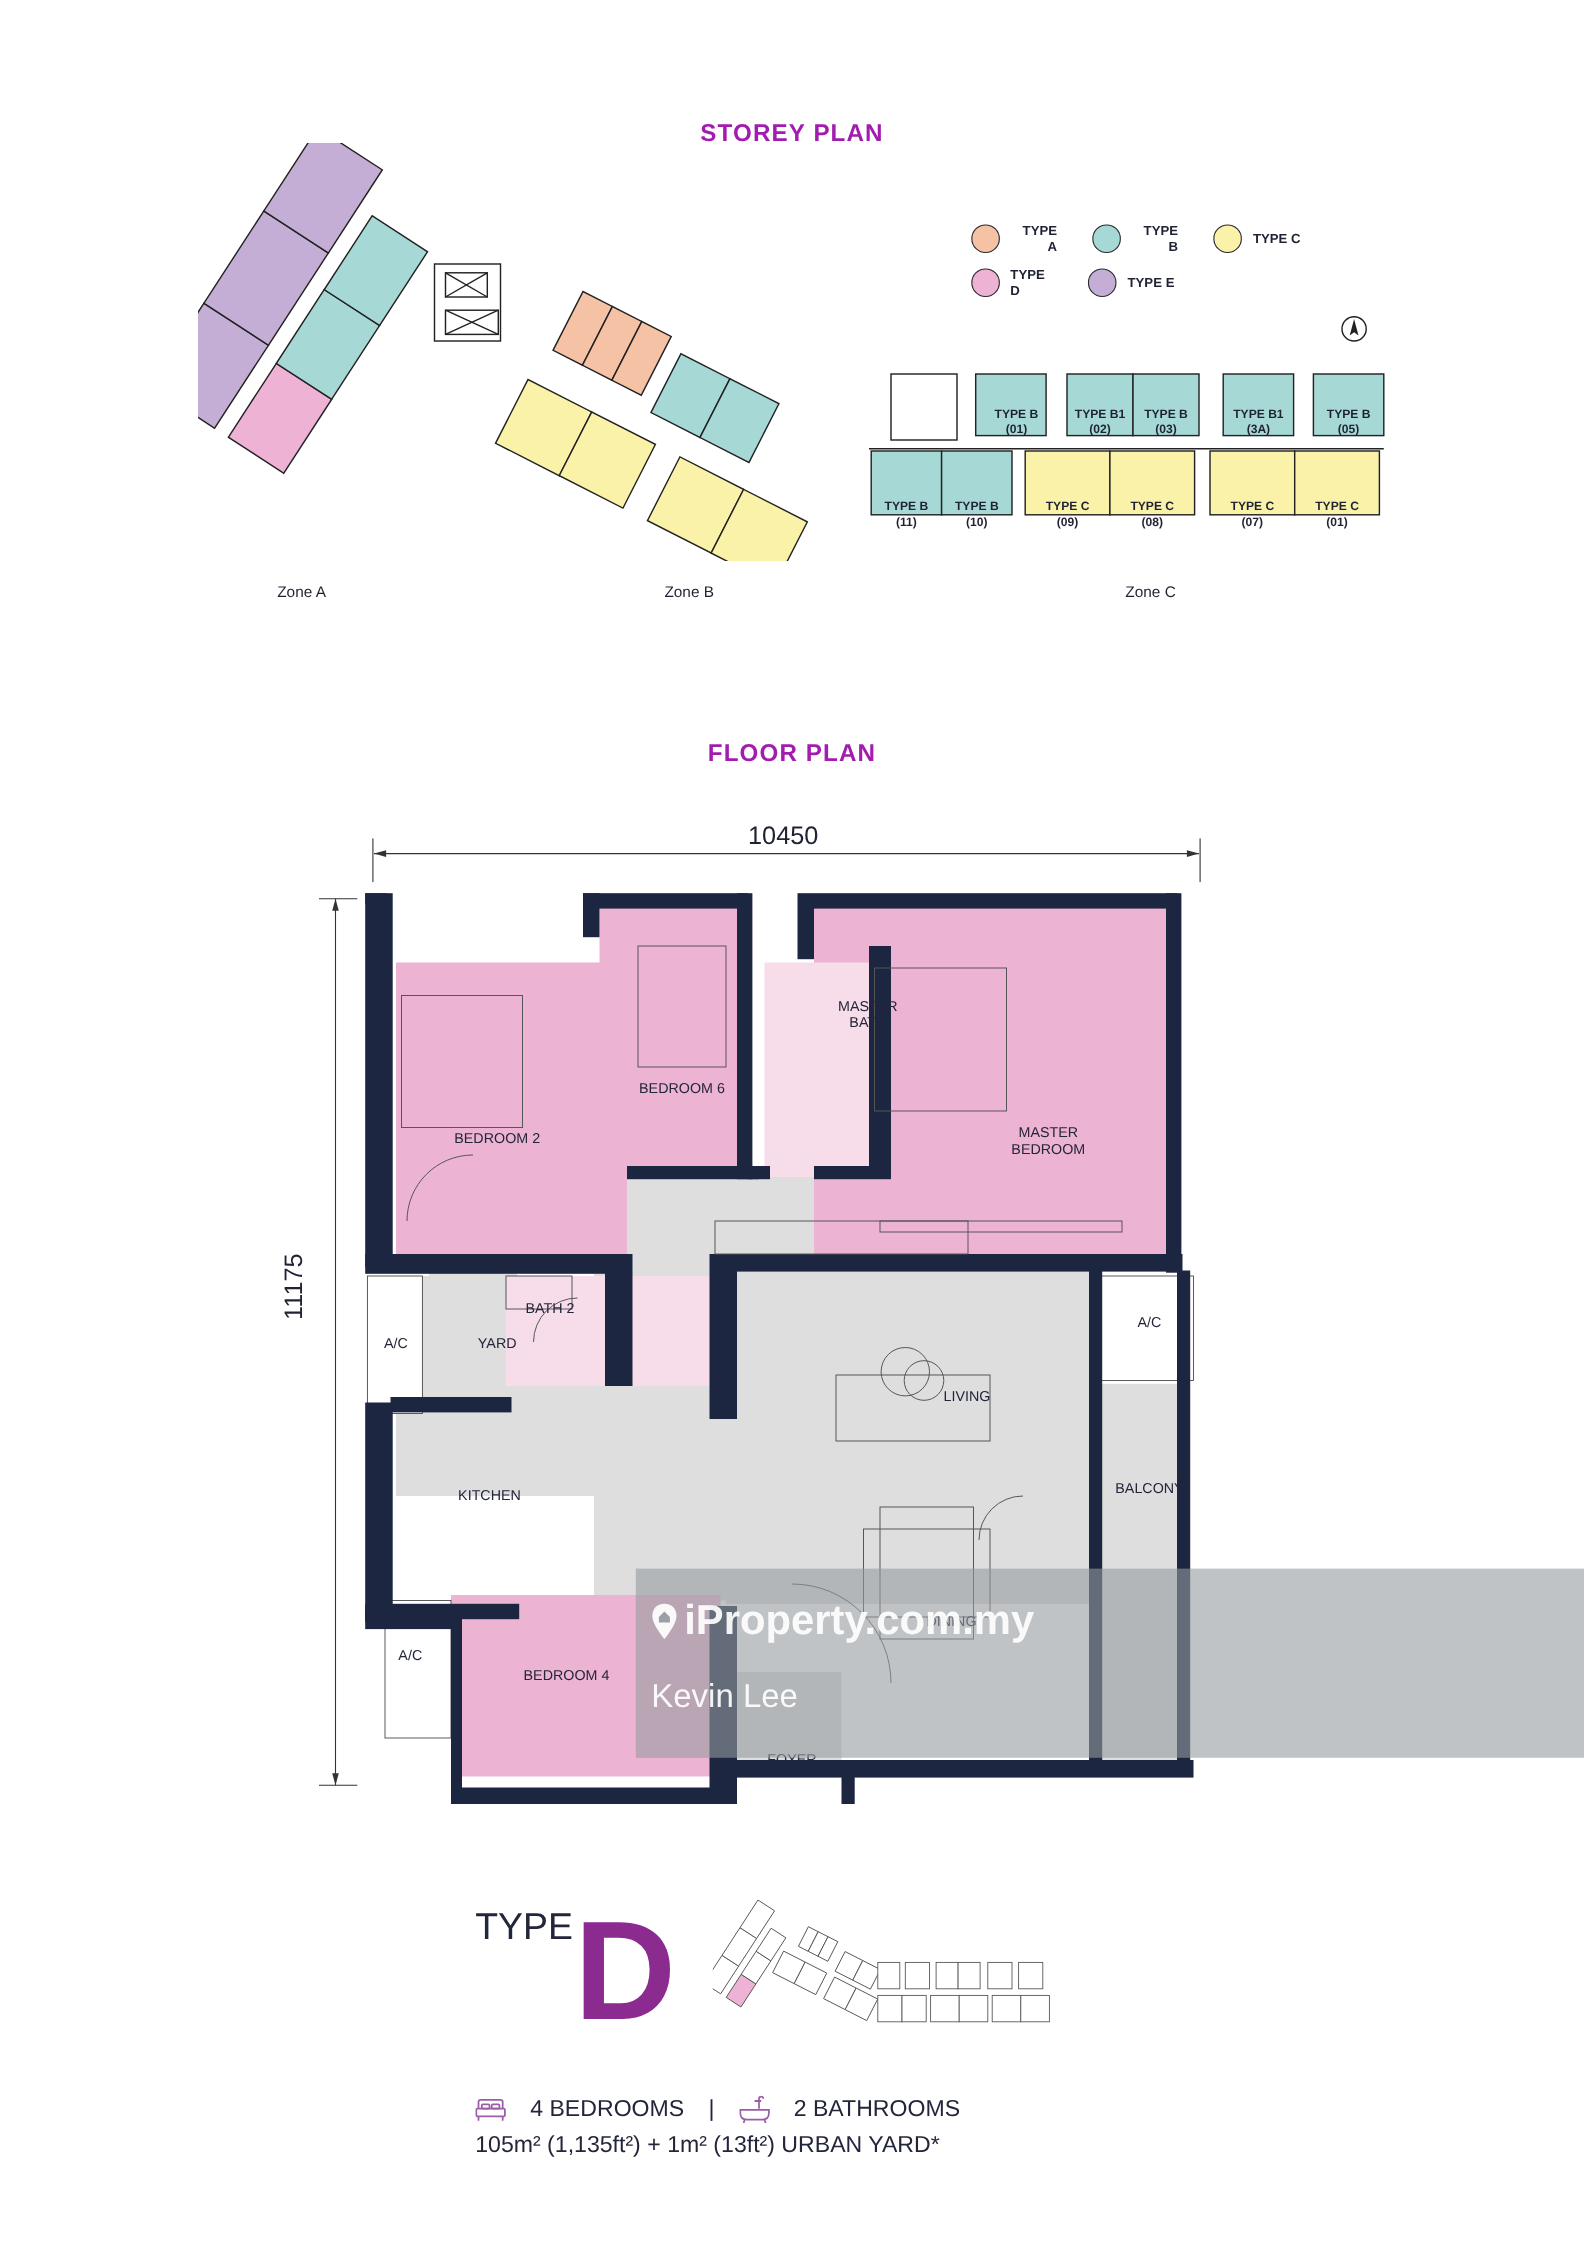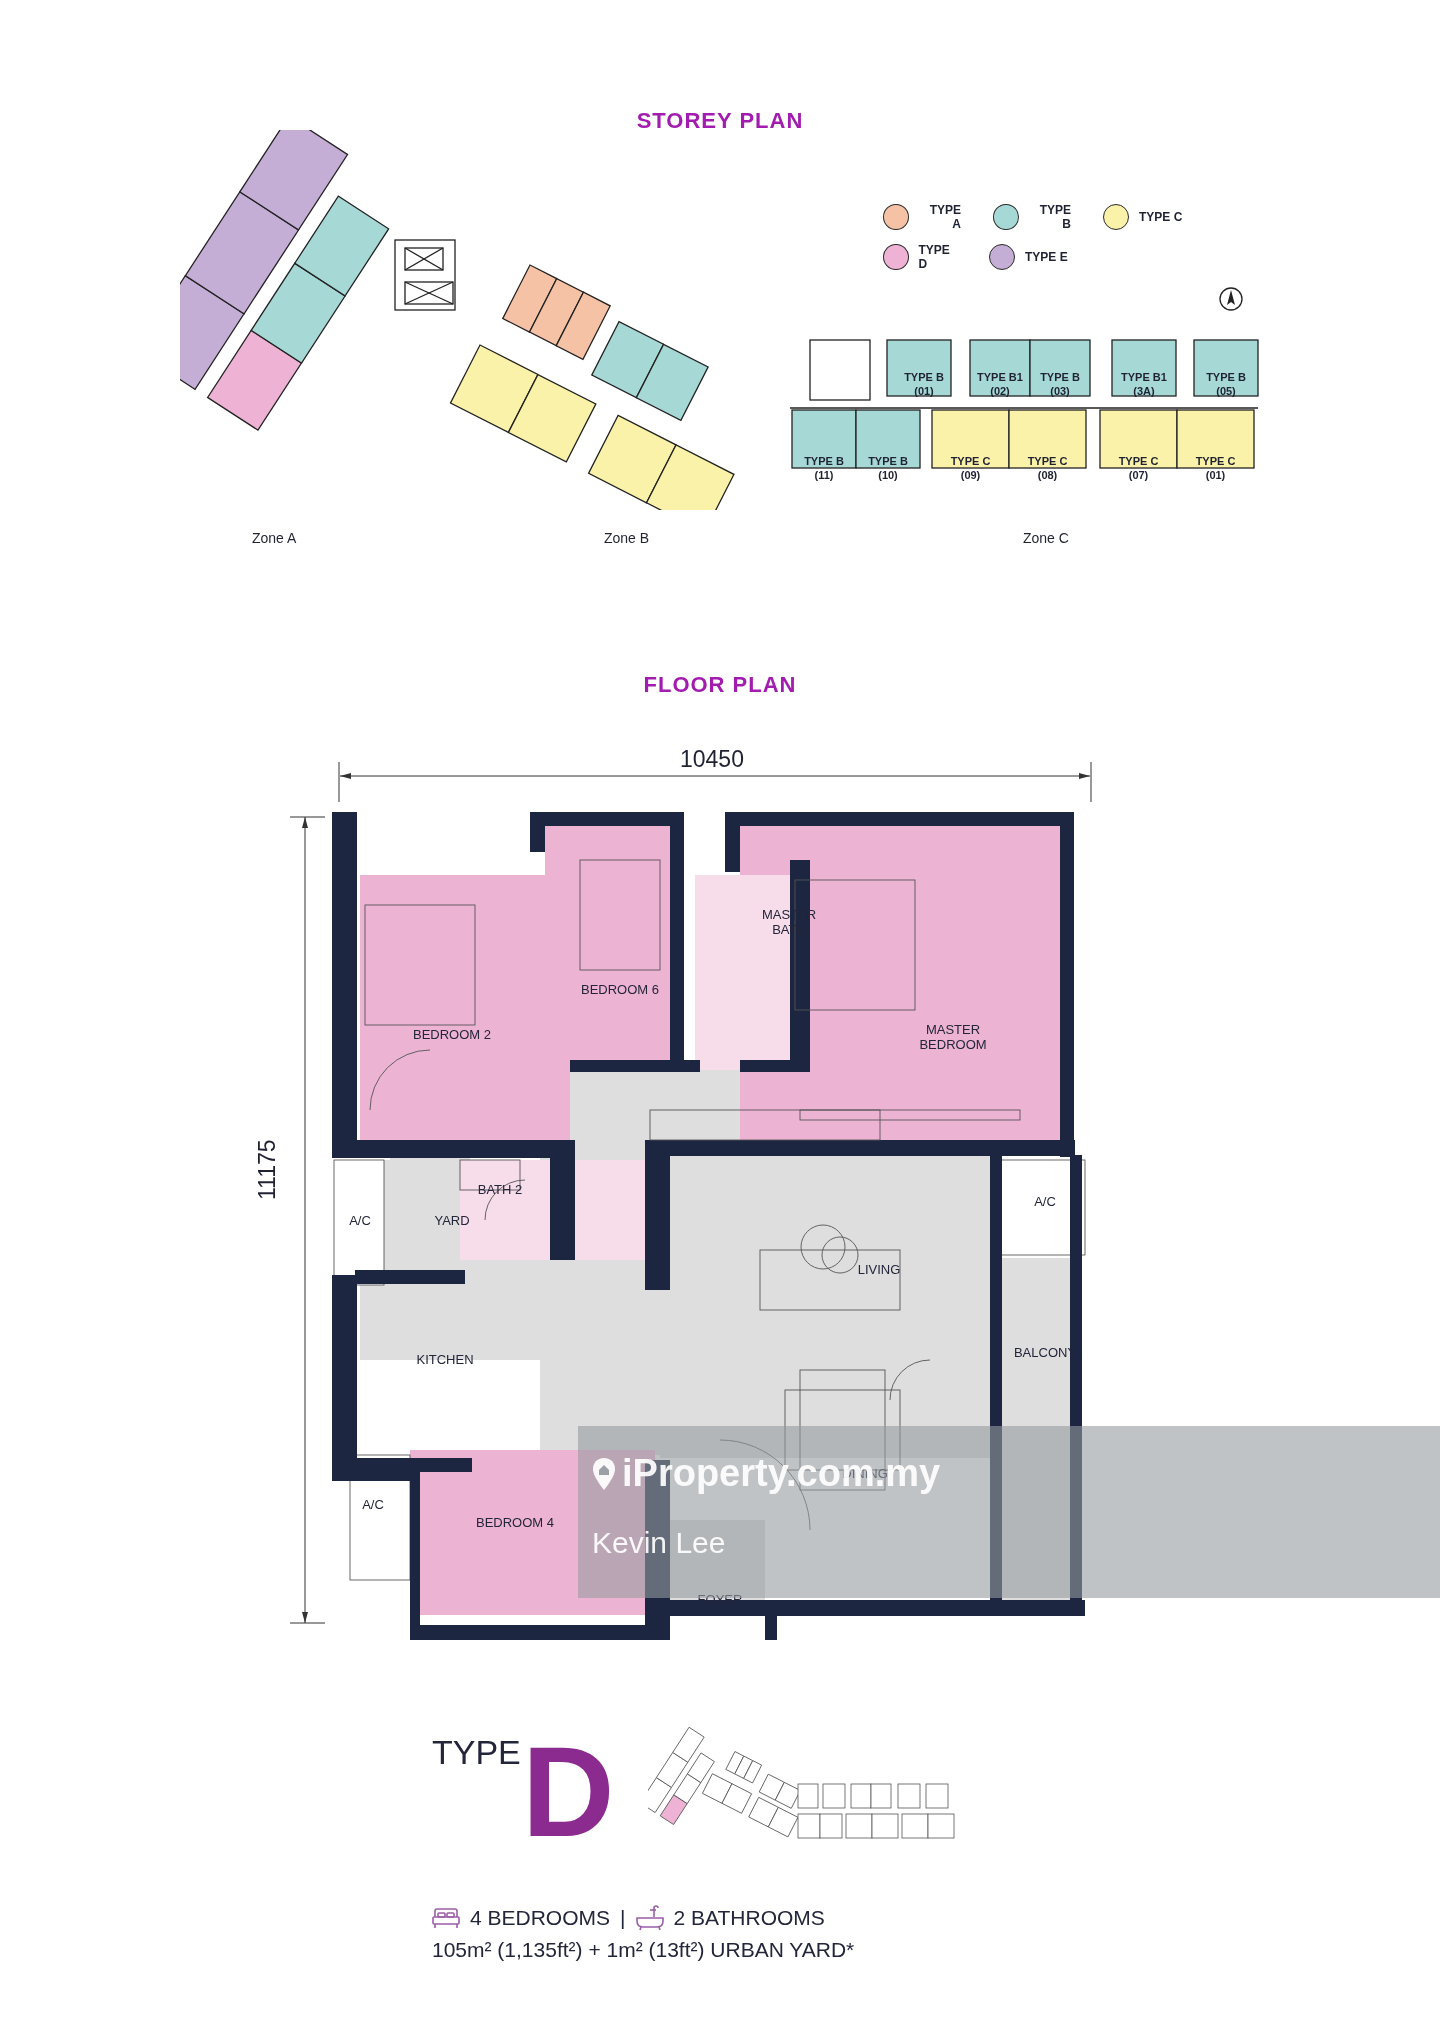--- a/index.html
+++ b/index.html
@@ -6,21 +6,21 @@
   body { width: 1440px; height: 2037px; position: relative; overflow: hidden;
          font-family: "Liberation Sans", "DejaVu Sans", sans-serif; color: #1f2233; }
   .abs { position: absolute; }
   .section-title { font-weight: 700; font-size: 22px; letter-spacing: 1px; color: #a21caf;
                    text-align: center; width: 300px; }
   .zone-label { font-size: 14px; color: #1f2233; }
   .legend-item { display: flex; align-items: center; gap: 10px; font-size: 12px; font-weight: 700; }
   .legend-dot { width: 26px; height: 26px; border-radius: 50%; border: 1.5px solid #2a2a2a; box-sizing: border-box; }
   .type-word { font-size: 34px; color: #23263a; letter-spacing: 0px; }
   .type-letter { font-size: 128px; font-weight: 700; color: #8b2a8f; line-height: 1; }
-  .spec-line { font-size: 21px; color: #23263a; display: flex; align-items: center; gap: 10px; }
+  .spec-line { font-size: 21px; color: #23263a; display: flex; align-items: center; gap: 22px; }
   .watermark-band { background: rgba(150,155,160,0.6); }
   .wm-text { color: rgba(255,255,255,0.92); }
 </style>
 </head>
 <body>
 
 <div class="abs section-title" style="left:570px; top:108px;">STOREY PLAN</div>
 
 <div class="abs" style="left:883px; top:203px; width:330px;">
   <div style="display:flex; gap:32px; margin-bottom:12px;text-align:right;">

